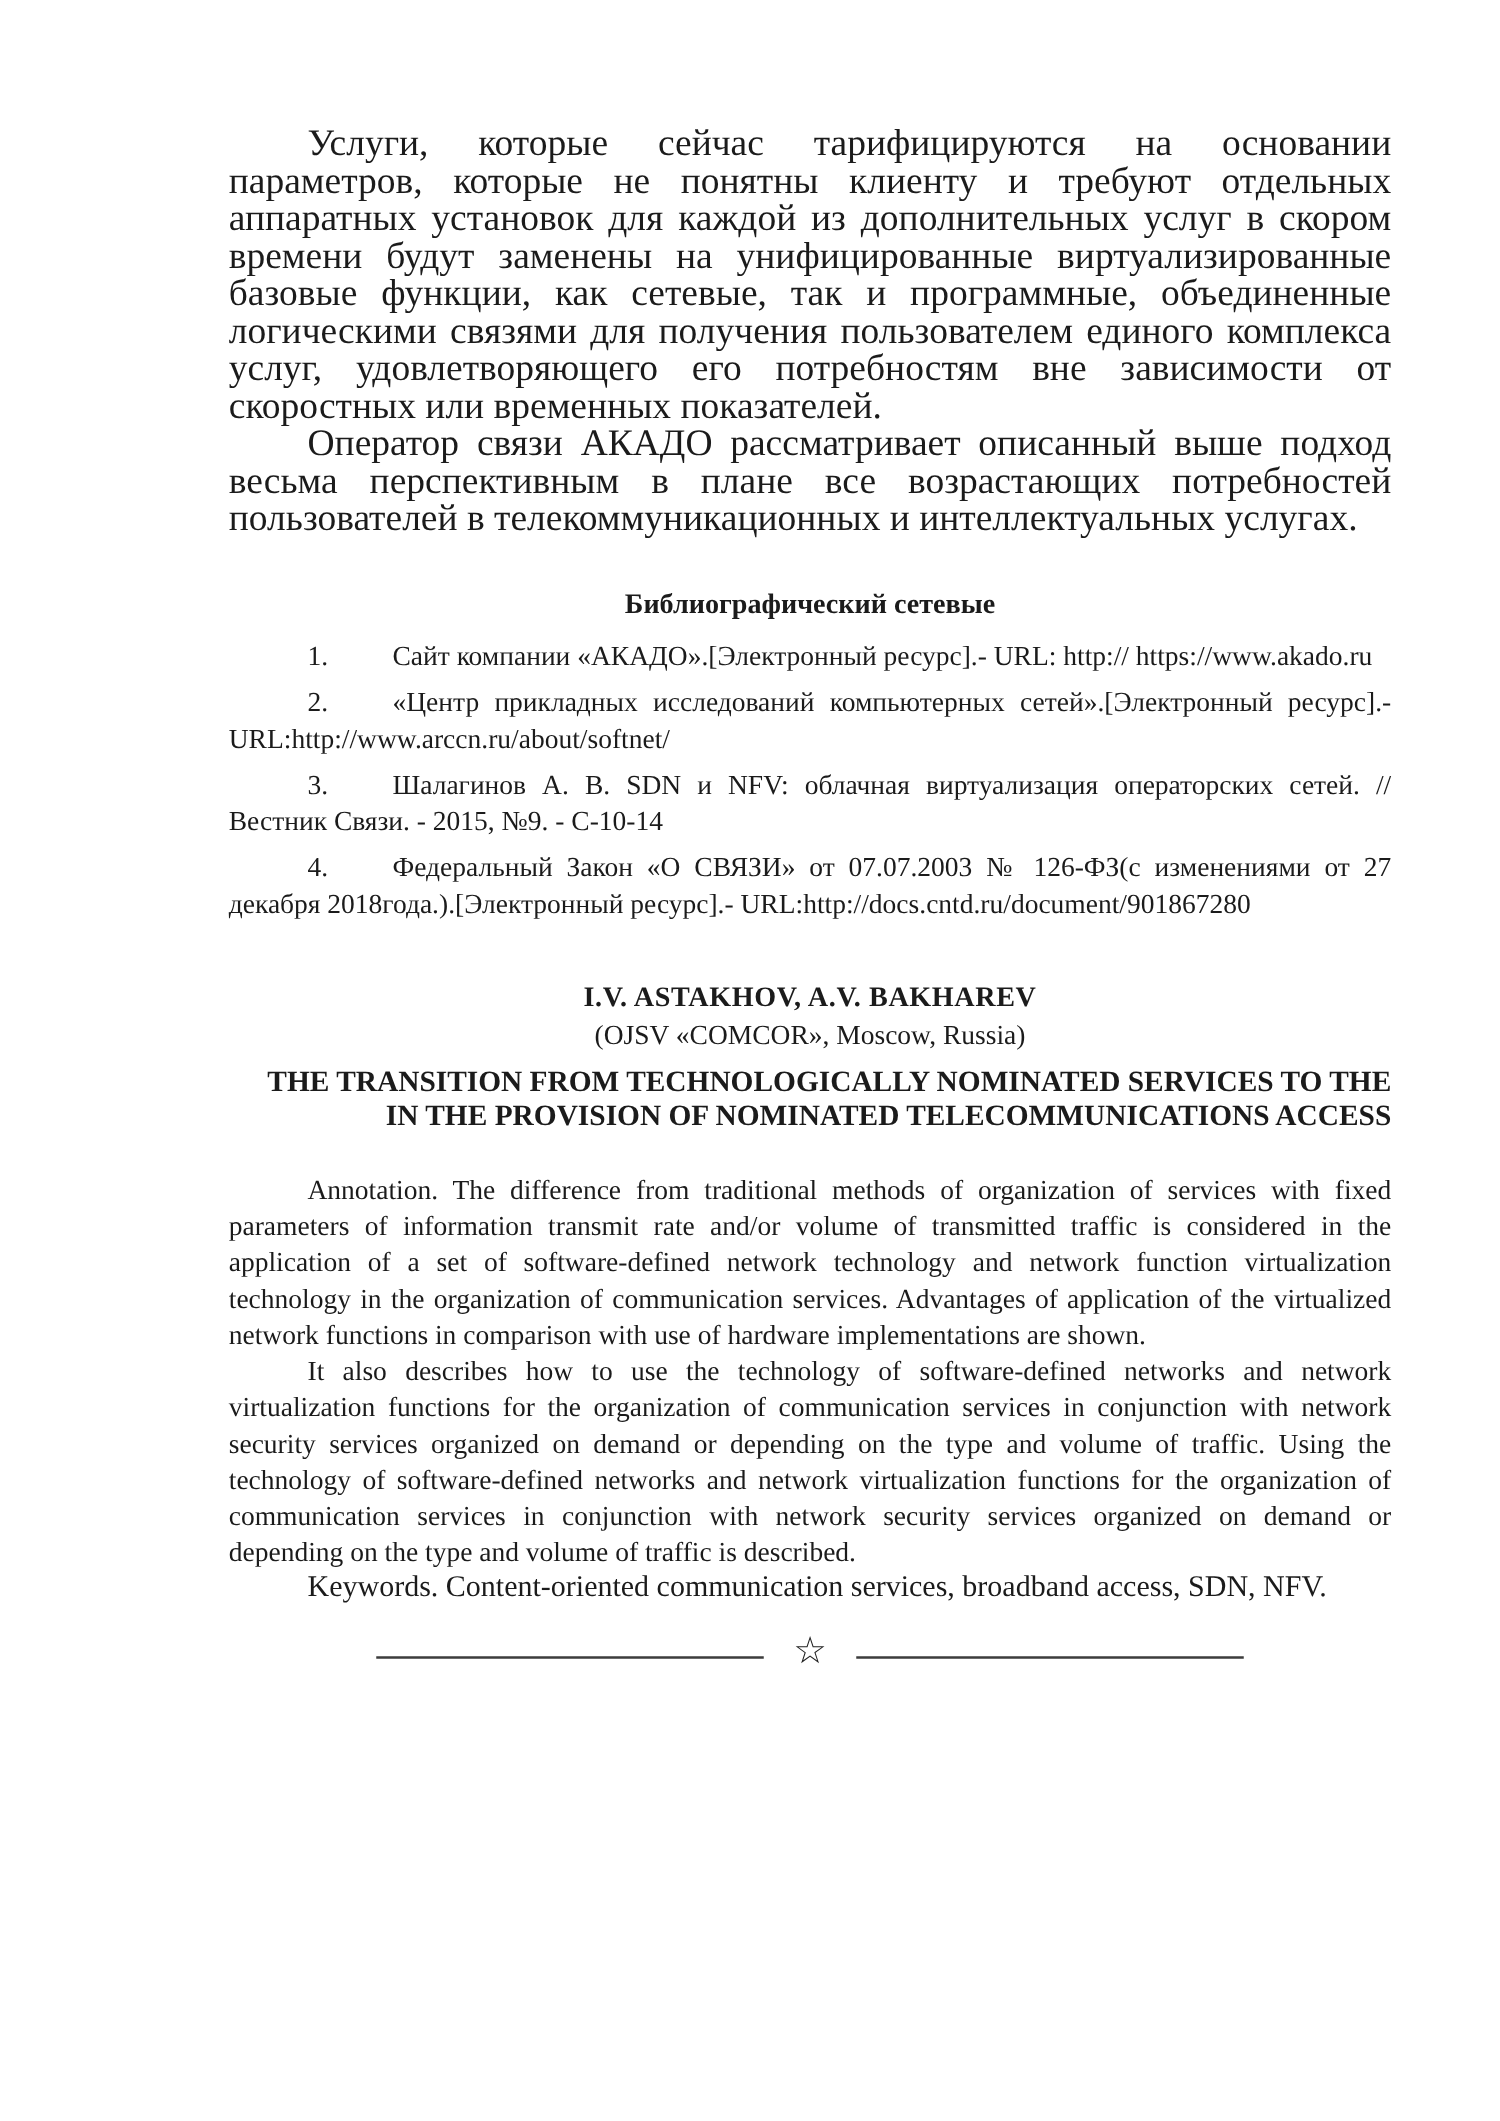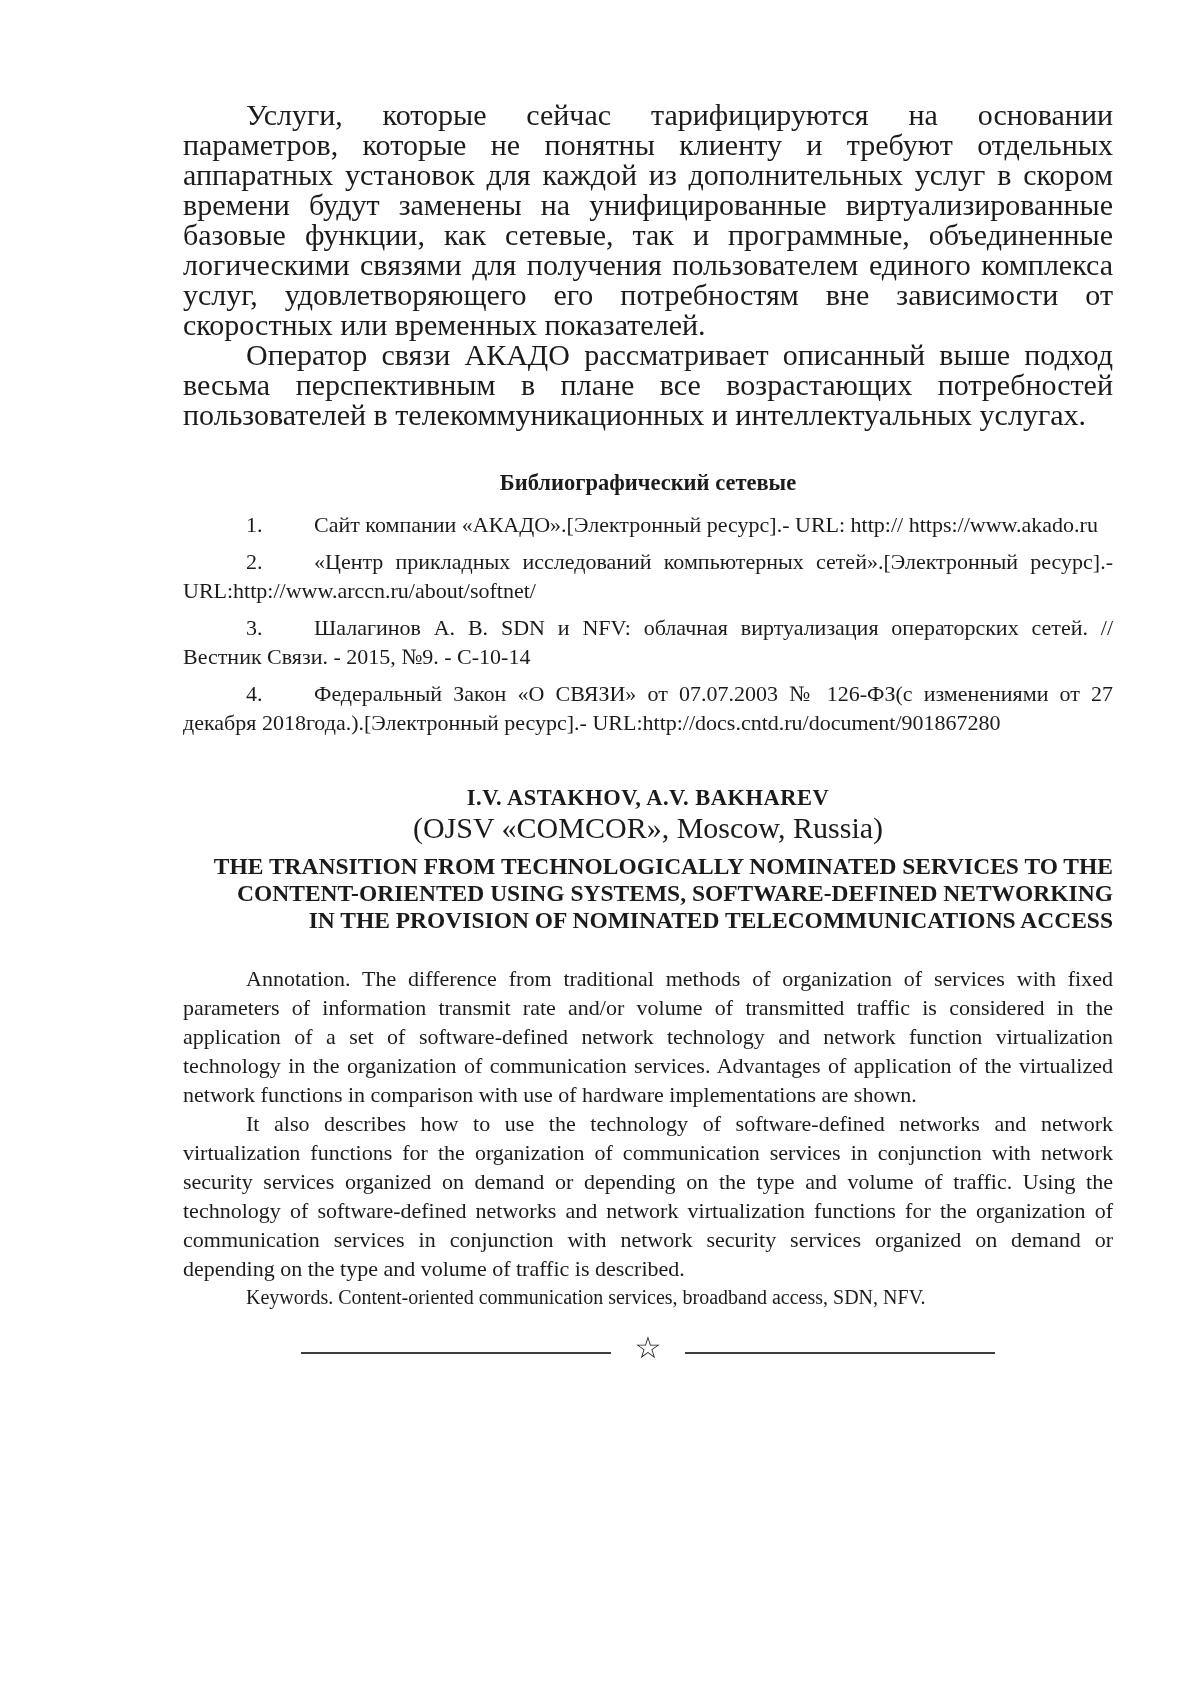--- a/index.html
+++ b/index.html
@@ -25,37 +25,37 @@
   .bib-item {
     font-size:22px; line-height:29px;
     text-align:justify; text-indent:63px; margin-bottom:8px;
   }
   .bib-num { display:inline-block; width:68px; text-indent:0; }
 
   .authors {
     margin-top:46px; text-align:center; font-weight:bold;
     font-size:22.5px; line-height:30px; letter-spacing:0.5px;
   }
-  .affiliation { text-align:center; font-size:30px; line-height:30px; }
+  .affiliation { text-align:center; font-size:22px; line-height:30px; }
 
   .title { margin-top:10px; }
   .title-line {
     text-align:right; font-weight:bold;
     font-size:23.5px; line-height:27px;
   }
 
   .annot {
     margin-top:30px; font-size:22px; line-height:29px;
     text-align:justify; text-indent:63px;
   }
   .annot2 {
     font-size:22px; line-height:29px;
     text-align:justify; text-indent:63px;
   }
-  .keywords { font-size:20px; line-height:29px; text-indent:63px; }
+  .keywords { font-size:24px; line-height:29px; text-indent:63px; }
   .lead { font-weight:normal; }
 
   .divider {
     margin-top:24px; height:34px;
     display:flex; align-items:center; justify-content:center;
   }
   .divider .line { height:2px; background:#3d3d3d; width:310px; }
   .divider .star {
     font-size:30px; line-height:1; padding:0 24px;
     position:relative; top:-5px; color:#222222;
@@ -78,21 +78,20 @@
       <p class="bib-item"><span class="bib-num">2.</span><span>«Центр прикладных исследований компьютерных сетей».[Электронный ресурс].- URL:http://www.arccn.ru/about/softnet/</span></p>
       <p class="bib-item"><span class="bib-num">3.</span><span>Шалагинов А. В. SDN и NFV: облачная виртуализация операторских сетей. // Вестник Связи. - 2015, №9. - С-10-14</span></p>
       <p class="bib-item"><span class="bib-num">4.</span><span>Федеральный Закон «О СВЯЗИ» от 07.07.2003 № 126-ФЗ(с изменениями от 27 декабря 2018года.).[Электронный ресурс].- URL:http://docs.cntd.ru/document/901867280</span></p>
     </div>
 
     <div class="authors">I.V. ASTAKHOV, A.V. BAKHAREV</div>
     <div class="affiliation">(OJSV «COMCOR», Moscow, Russia)</div>
 
     <div class="title">
       <div class="title-line">THE TRANSITION FROM TECHNOLOGICALLY NOMINATED SERVICES TO THE</div>
-      <div class="title-line">CONTENT-ORIENTED USING SYSTEMS, SOFTWARE-DEFINED NETWORKING</div>
       <div class="title-line">IN THE PROVISION OF NOMINATED TELECOMMUNICATIONS ACCESS</div>
     </div>
 
     <p class="annot"><span class="lead">Annotation.</span><span> The difference from traditional methods of organization of services with fixed parameters of information transmit rate and/or volume of transmitted traffic is considered in the application of a set of software-defined network technology and network function virtualization technology in the organization of communication services. Advantages of application of the virtualized network functions in comparison with use of hardware implementations are shown.</span></p>
 
     <p class="annot2">It also describes how to use the technology of software-defined networks and network virtualization functions for the organization of communication services in conjunction with network security services organized on demand or depending on the type and volume of traffic. Using the technology of software-defined networks and network virtualization functions for the organization of communication services in conjunction with network security services organized on demand or depending on the type and volume of traffic is described.</p>
 
     <p class="keywords"><span class="lead">Keywords.</span><span> Content-oriented communication services, broadband access, SDN, NFV.</span></p>
 
     <div class="divider">

